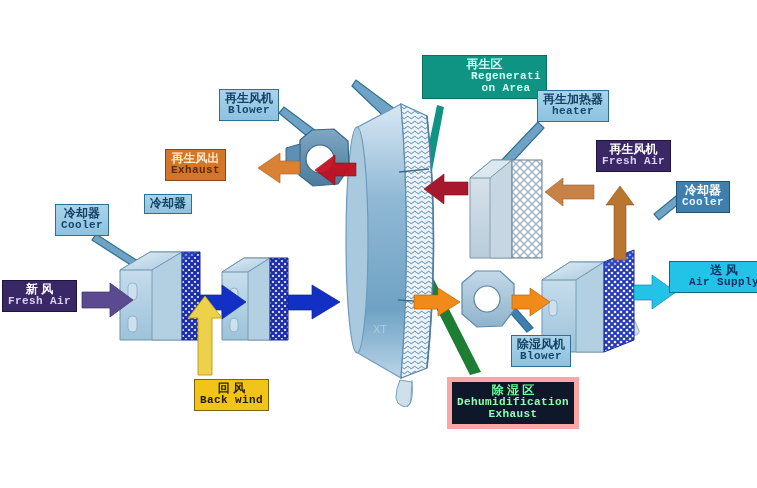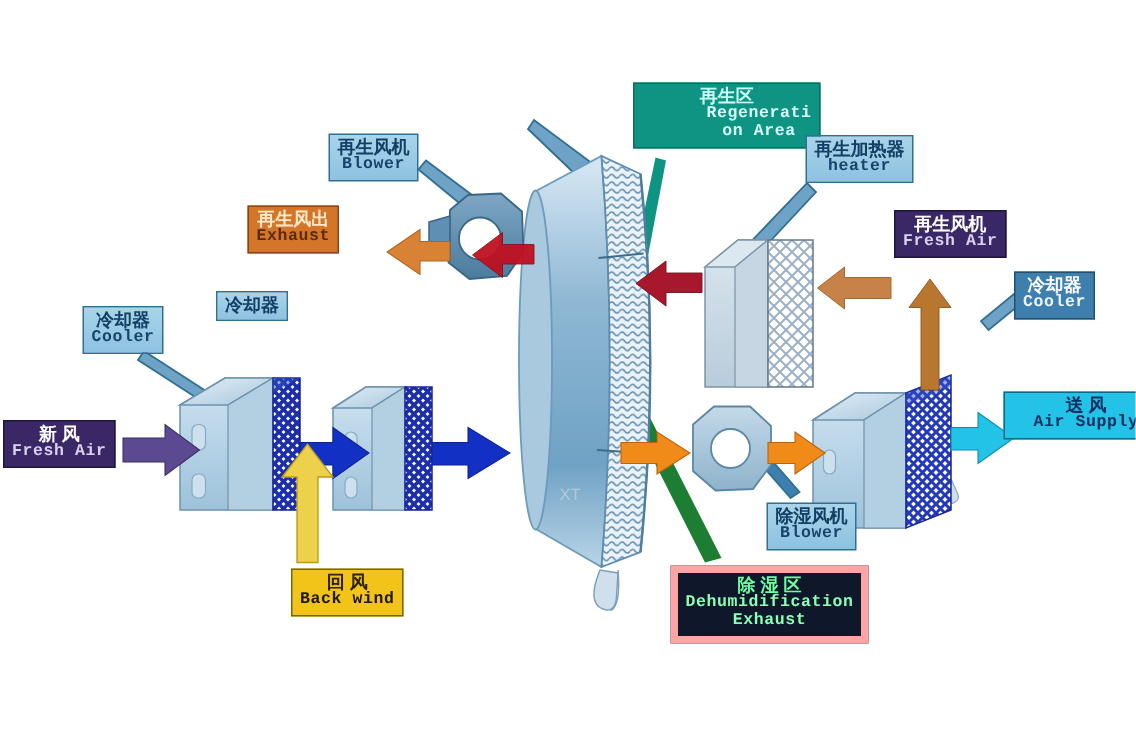--- a/index.html
+++ b/index.html
@@ -326,21 +326,21 @@
     <span class="cn">再生区</span>
     <span class="en">Regenerati</span>
     <span class="en">on Area</span>
   </div>
 
   <div class="lbl sky" style="left:537px;top:90px;">
     <span class="cn">再生加热器</span>
     <span class="en">heater</span>
   </div>
 
-  <div class="lbl orange" style="left:165px;top:137px;">
+  <div class="lbl orange" style="left:165px;top:149px;">
     <span class="cn">再生风出</span>
     <span class="en">Exhaust</span>
   </div>
 
   <div class="lbl purple" style="left:596px;top:140px;">
     <span class="cn">再生风机</span>
     <span class="en">Fresh Air</span>
   </div>
 
   <div class="lbl blue" style="left:676px;top:181px;">

